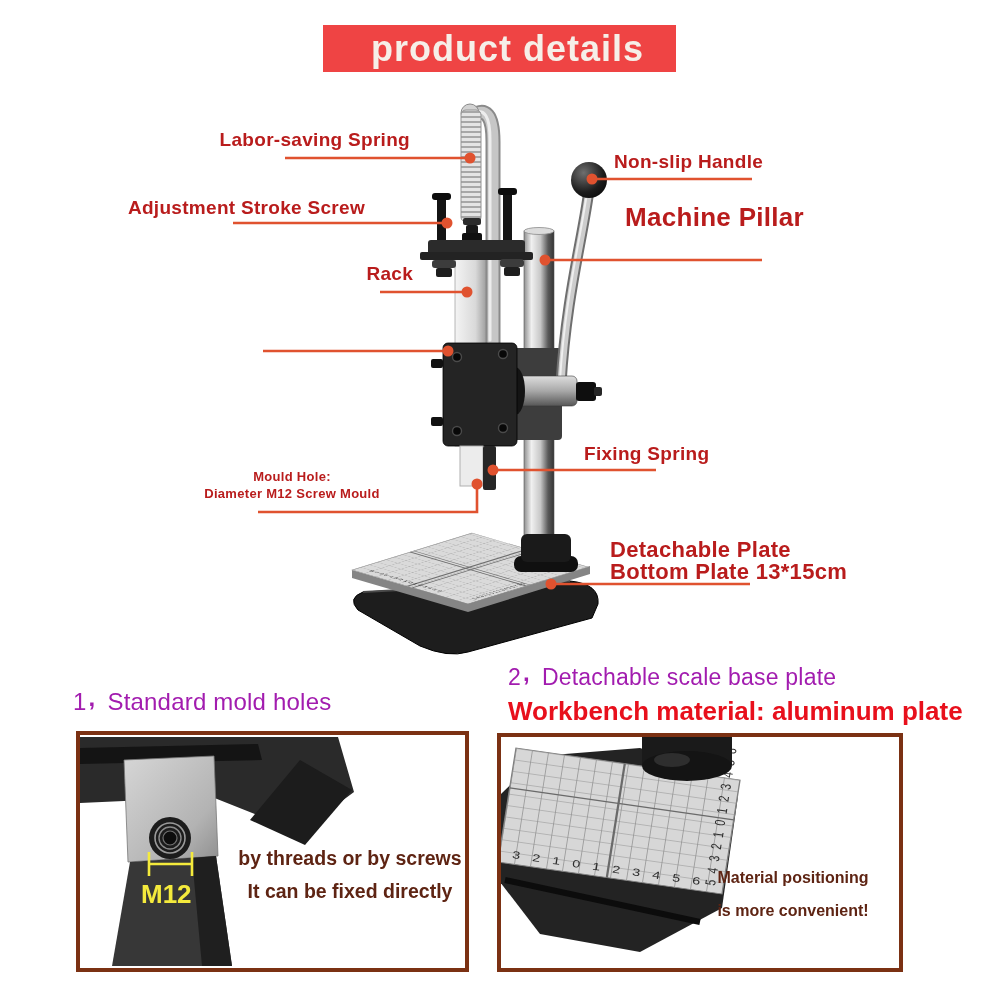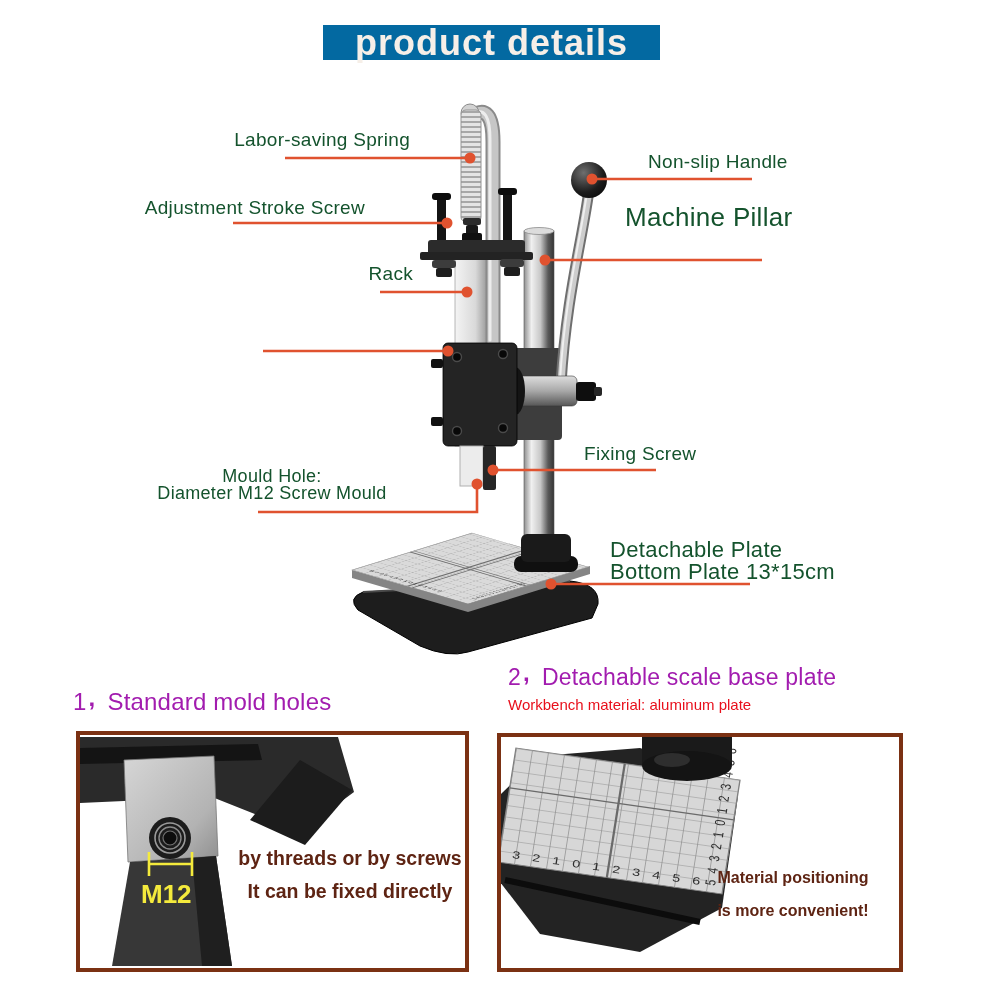--- a/index.html
+++ b/index.html
@@ -1,30 +1,30 @@
 <!DOCTYPE html>
 <html><head>
 <meta charset="utf-8">
 <style>
   html,body{margin:0;padding:0;background:#ffffff;}
   .canvas{position:relative;width:1000px;height:1000px;background:#fff;
           font-family:"Liberation Sans",sans-serif;overflow:hidden;}
   .abs{position:absolute;}
   
-  .banner{left:323px;top:25px;width:337px;height:35px;background:#0369a1;
+  .banner{left:323px;top:25px;width:337px;height:47px;background:#ef4444;
           color:#f6efe8;font-size:36px;font-weight:bold;letter-spacing:1px;
-          display:flex;align-items:center;justify-content:center;}
-  
-  .lbl{color:#14532d;font-size:19px;font-weight:400;letter-spacing:.3px;line-height:21px;}
+          display:flex;align-items:center;justify-content:center;padding-left:16px;}
+  
+  .lbl{color:#b91c1c;font-size:19px;font-weight:700;letter-spacing:.3px;line-height:21px;}
   .r{text-align:right;}
   .c{text-align:center;}
   
   .sec-h{color:#a21caf;font-weight:normal;font-size:24px;letter-spacing:.2px;}
   .sec-h .sep::after{content:",";font-size:24px;font-weight:bold;margin:0 12px 0 2px;position:relative;top:-4px;}
-  .sec-sub{color:#e8101c;font-weight:normal;font-size:15px;}
+  .sec-sub{color:#e8101c;font-weight:bold;font-size:26px;}
   
   .panel{border:4px solid #7b3113;background:#fff;}
   .panel svg{position:absolute;left:0;top:0;}
   .body-txt{color:#5e2413;font-weight:bold;font-size:16px;text-align:center;line-height:33px;}
   svg text{font-family:"Liberation Sans",sans-serif;}
 </style>
 </head>
 <body>
 
 <div class="canvas">
@@ -172,29 +172,29 @@
       <line x1="493" y1="470" x2="656" y2="470"></line>
       <circle cx="493" cy="470" r="5.5" stroke="none"></circle>
       <line x1="551" y1="584" x2="750" y2="584"></line>
       <circle cx="551" cy="584" r="5.5" stroke="none"></circle>
     </g>
   </svg>
 
   <div class="abs lbl r" style="left:180px;top:129px;width:230px;">Labor-saving Spring</div>
   <div class="abs lbl r" style="left:125px;top:197px;width:240px;">Adjustment Stroke Screw</div>
   <div class="abs lbl r" style="left:250px;top:263px;width:163px;">Rack</div>
-  <div class="abs lbl c" style="left:136px;top:468px;width:272px;font-size:18px;line-height:17px;">
+  <div class="abs lbl c" style="left:156px;top:468px;width:272px;font-size:13px;line-height:17px;">
     <div>Mould Hole:</div>
     <div>Diameter M12 Screw Mould</div>
   </div>
-  <div class="abs lbl" style="left:648px;top:151px;width:200px;">Non-slip Handle</div>
+  <div class="abs lbl" style="left:614px;top:151px;width:200px;">Non-slip Handle</div>
   <div class="abs lbl" style="left:625px;top:207px;width:240px;font-size:26px;">
     <div>Machine Pillar</div>
   </div>
-  <div class="abs lbl" style="left:584px;top:443px;width:180px;">Fixing Screw</div>
+  <div class="abs lbl" style="left:584px;top:443px;width:180px;">Fixing Spring</div>
   <div class="abs lbl" style="left:610px;top:539px;width:270px;font-size:22px;line-height:22px;">
     <div>Detachable Plate</div>
     <div>Bottom Plate 13*15cm</div>
   </div>
 
   <div class="abs sec-h" style="left:73px;top:688px;">
     <span class="num">1</span><span class="sep"></span><span>Standard mold holes</span>
   </div>
 
   <div class="abs panel" style="left:76px;top:731px;width:385px;height:233px;">

